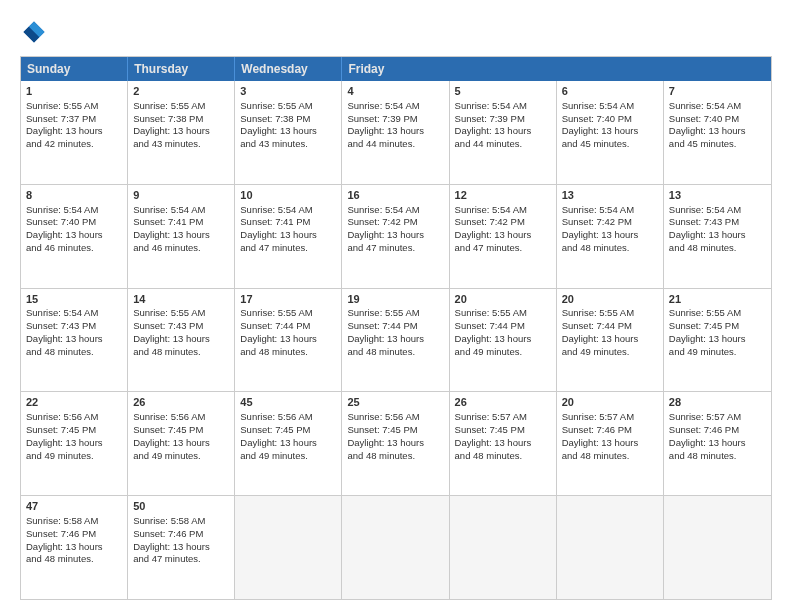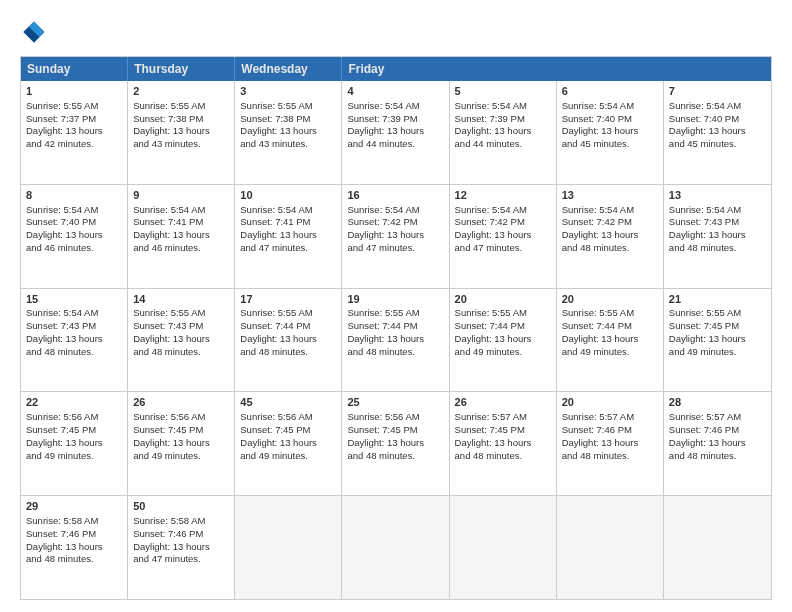--- a/index.html
+++ b/index.html
@@ -332,21 +332,21 @@
           <div class="cal-cell">
             <span class="day-num">28</span>
             <span style="display: block;">Sunrise: 5:57 AM</span>
             <span style="display: block;">Sunset: 7:46 PM</span>
             <span style="display: block;">Daylight: 13 hours</span>
             <span style="display: block;">and 48 minutes.</span>
           </div>
         </div>
         <div class="cal-row">
           <div class="cal-cell">
-            <span class="day-num">29</span>
+            <span class="day-num">47</span>
             <span style="display: block;">Sunrise: 5:58 AM</span>
             <span style="display: block;">Sunset: 7:46 PM</span>
             <span style="display: block;">Daylight: 13 hours</span>
             <span style="display: block;">and 48 minutes.</span>
           </div>
           <div class="cal-cell">
             <span class="day-num">50</span>
             <span style="display: block;">Sunrise: 5:58 AM</span>
             <span style="display: block;">Sunset: 7:46 PM</span>
             <span style="display: block;">Daylight: 13 hours</span>

